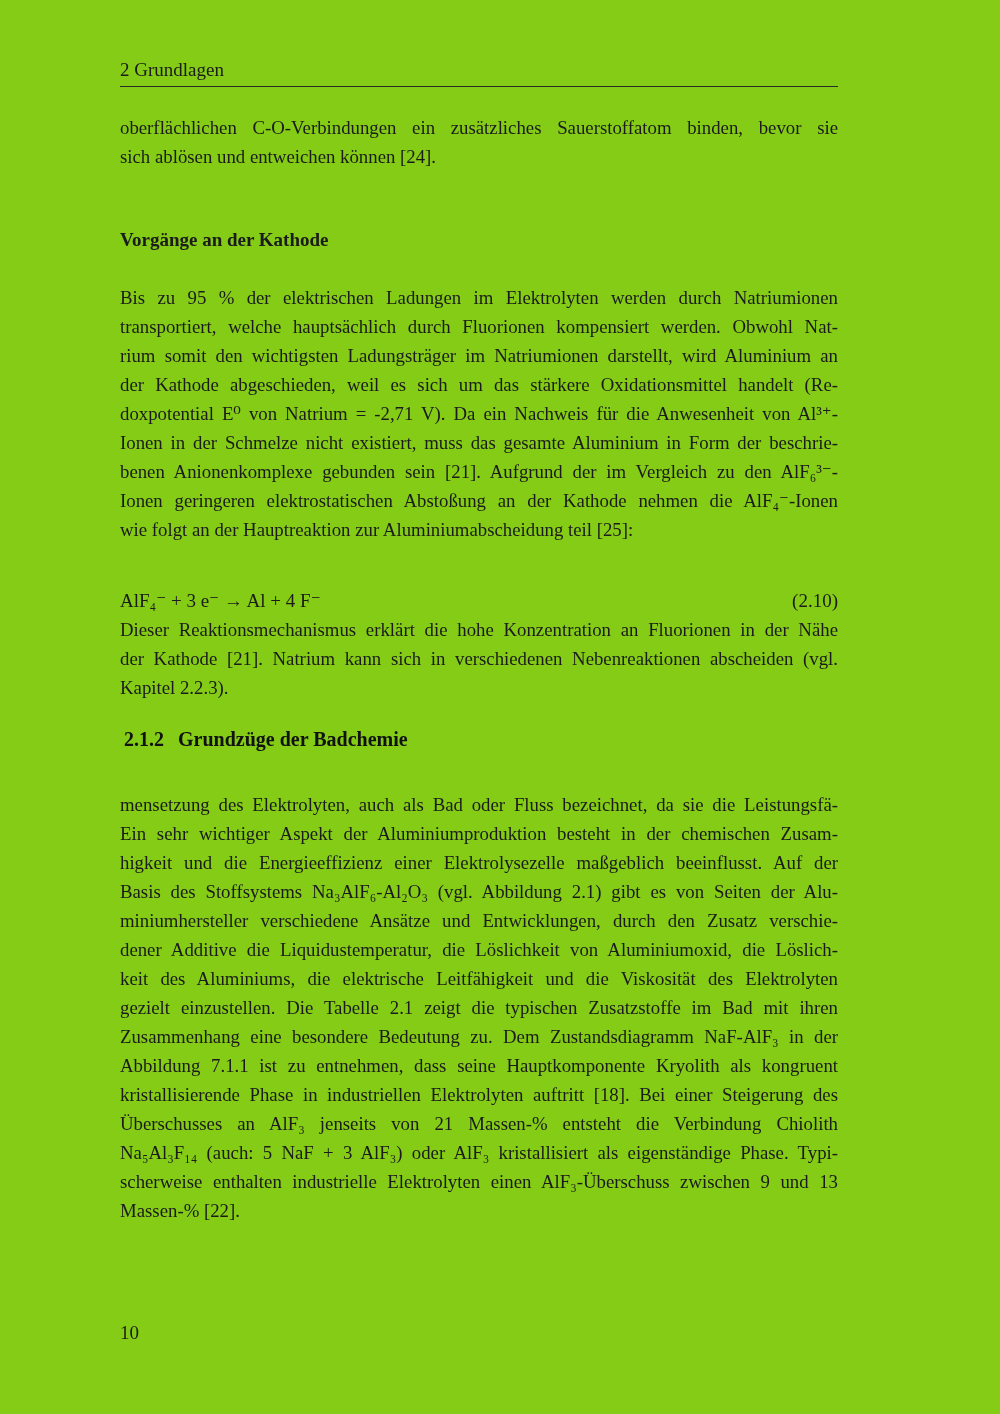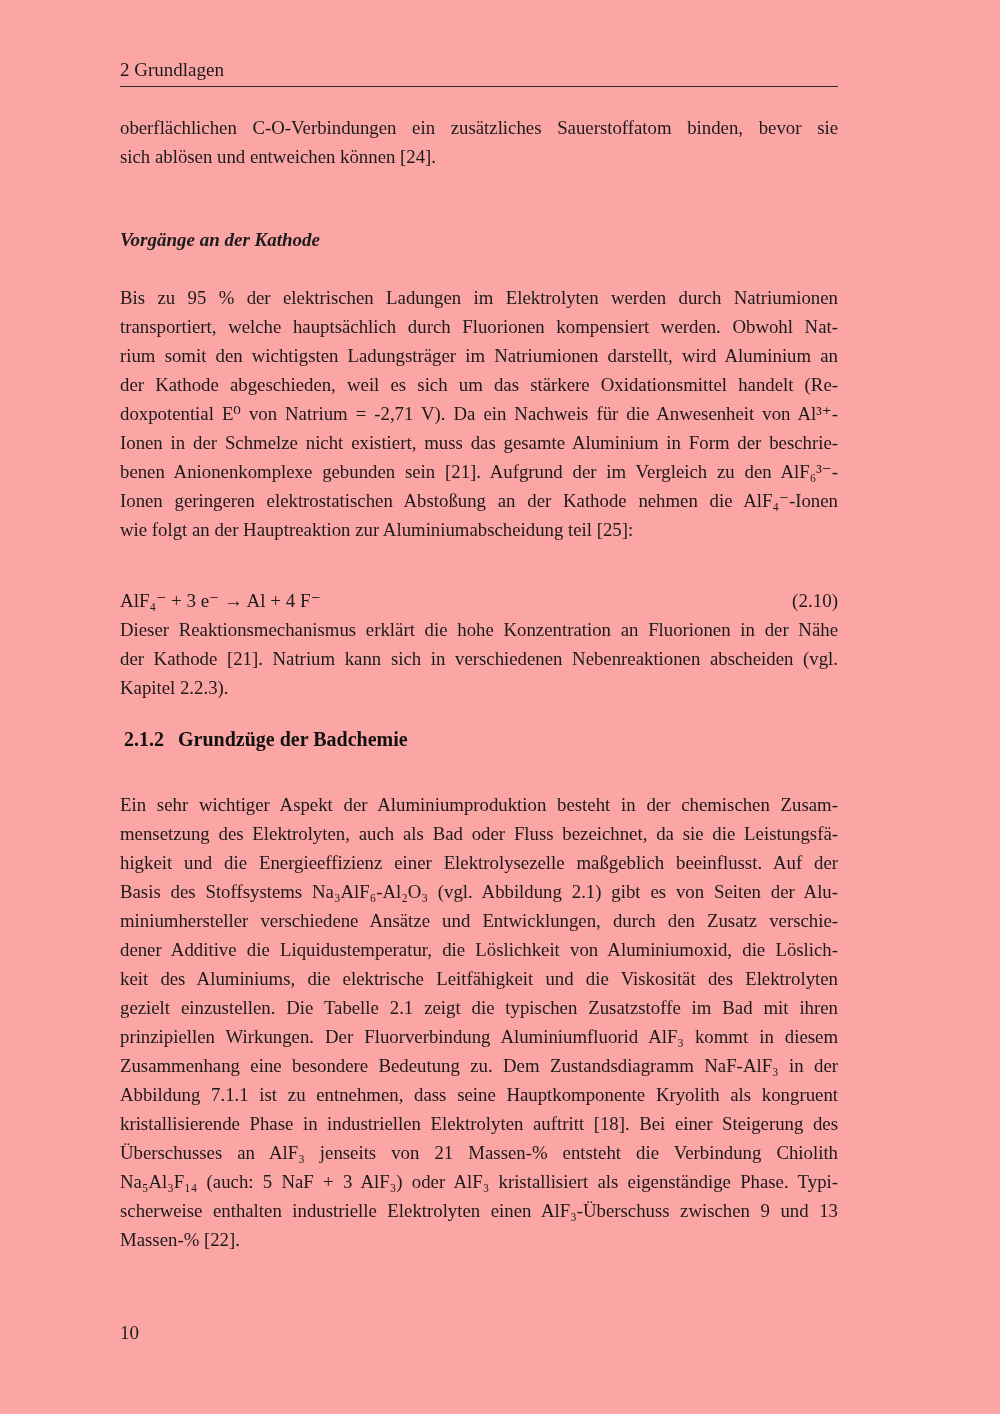--- a/index.html
+++ b/index.html
@@ -4,21 +4,21 @@
 <style>
   html, body {
     margin: 0;
     padding: 0;
     background: #ffffff;
   }
   .page {
     position: relative;
     width: 1000px;
     height: 1414px;
-    background: #fca5a5;
+    background: #84cc16;
     color: #1b1b1b;
     font-family: "Liberation Serif", "DejaVu Serif", serif;
     overflow: hidden;
   }
   .running-header {
     position: absolute;
     top: 58px;
     left: 120px;
     width: 718px;
     font-size: 19px;
@@ -50,21 +50,20 @@
     text-align-last: left;
   }
   .p1 { top: 113px; }
   .subheading {
     position: absolute;
     top: 229px;
     left: 120px;
     width: 718px;
     font-size: 19px;
     font-weight: bold;
-    font-style: italic;
     color: #1b1b1b;
   }
   .p2 { top: 283px; }
   .equation-row {
     position: absolute;
     top: 586px;
     left: 120px;
     width: 718px;
     display: flex;
     justify-content: space-between;
@@ -132,29 +131,28 @@
       <div class="tline">Dieser Reaktionsmechanismus erklärt die hohe Konzentration an Fluorionen in der Nähe</div>
       <div class="tline">der Kathode [21]. Natrium kann sich in verschiedenen Nebenreaktionen abscheiden (vgl.</div>
       <div class="tline tline-last">Kapitel 2.2.3).</div>
     </div>
 
   <h2 class="section-heading">
     <span class="sh-number">2.1.2</span><span class="sh-title">Grundzüge der Badchemie</span>
   </h2>
 
   <div class="para p4">
+      <div class="tline">mensetzung des Elektrolyten, auch als Bad oder Fluss bezeichnet, da sie die Leistungsfä-</div>
       <div class="tline">Ein sehr wichtiger Aspekt der Aluminiumproduktion besteht in der chemischen Zusam-</div>
-      <div class="tline">mensetzung des Elektrolyten, auch als Bad oder Fluss bezeichnet, da sie die Leistungsfä-</div>
       <div class="tline">higkeit und die Energieeffizienz einer Elektrolysezelle maßgeblich beeinflusst. Auf der</div>
       <div class="tline">Basis des Stoffsystems Na₃AlF₆-Al₂O₃ (vgl. Abbildung 2.1) gibt es von Seiten der Alu-</div>
       <div class="tline">miniumhersteller verschiedene Ansätze und Entwicklungen, durch den Zusatz verschie-</div>
       <div class="tline">dener Additive die Liquidustemperatur, die Löslichkeit von Aluminiumoxid, die Löslich-</div>
       <div class="tline">keit des Aluminiums, die elektrische Leitfähigkeit und die Viskosität des Elektrolyten</div>
       <div class="tline">gezielt einzustellen. Die Tabelle 2.1 zeigt die typischen Zusatzstoffe im Bad mit ihren</div>
-      <div class="tline">prinzipiellen Wirkungen. Der Fluorverbindung Aluminiumfluorid AlF₃ kommt in diesem</div>
       <div class="tline">Zusammenhang eine besondere Bedeutung zu. Dem Zustandsdiagramm NaF-AlF₃ in der</div>
       <div class="tline">Abbildung 7.1.1 ist zu entnehmen, dass seine Hauptkomponente Kryolith als kongruent</div>
       <div class="tline">kristallisierende Phase in industriellen Elektrolyten auftritt [18]. Bei einer Steigerung des</div>
       <div class="tline">Überschusses an AlF₃ jenseits von 21 Massen-% entsteht die Verbindung Chiolith</div>
       <div class="tline">Na₅Al₃F₁₄ (auch: 5 NaF + 3 AlF₃) oder AlF₃ kristallisiert als eigenständige Phase. Typi-</div>
       <div class="tline">scherweise enthalten industrielle Elektrolyten einen AlF₃-Überschuss zwischen 9 und 13</div>
       <div class="tline tline-last">Massen-% [22].</div>
     </div>
 
   <div class="page-number">10</div>

